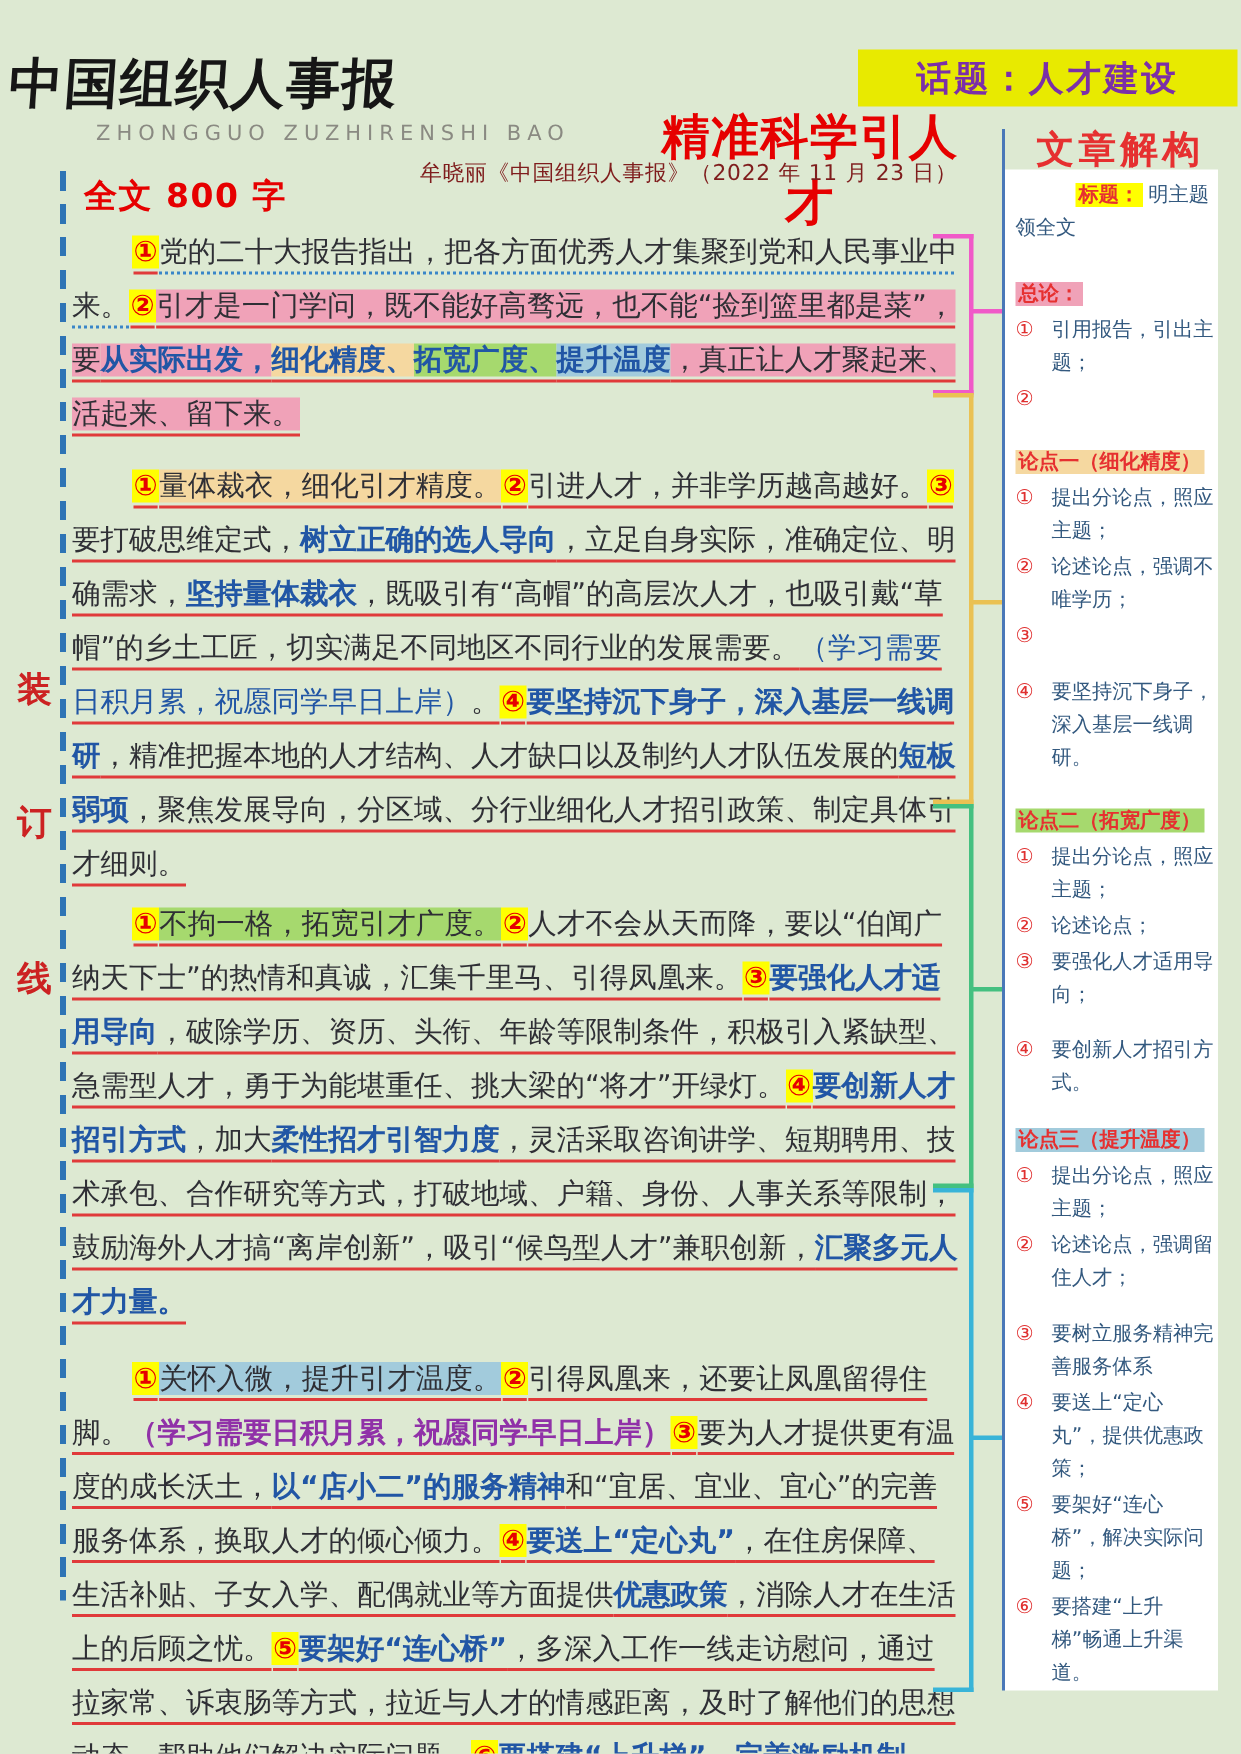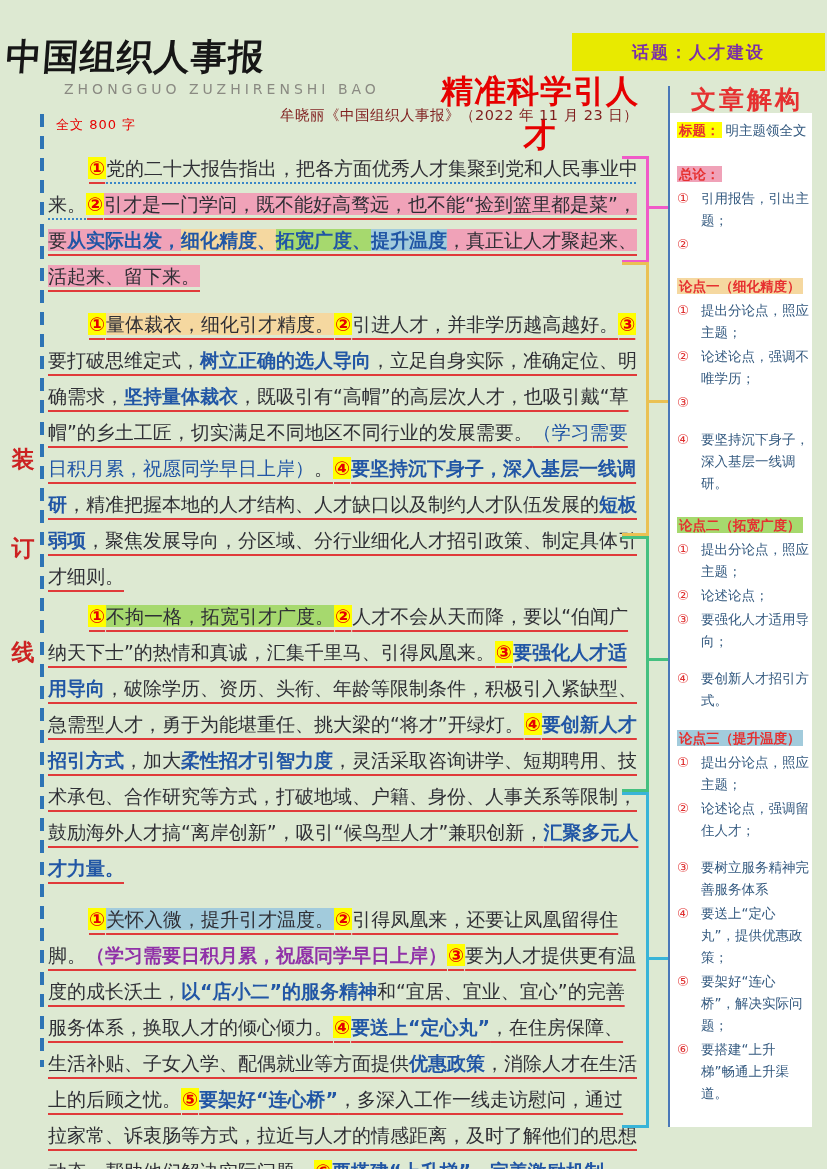--- a/index.html
+++ b/index.html
@@ -8,27 +8,27 @@
     background:var(--page-bg,#dde9d2);
     font-family:"DejaVu Sans",sans-serif;
   }
   
   #logo{position:absolute;left:6px;top:38px;}
   #logo .main{font-family:"DejaVu Serif",serif;font-weight:900;font-size:36px;color:#161616;letter-spacing:1px;line-height:1;transform:skewX(-4deg);}
   #logo .sub{font-size:14px;color:#8a8a82;letter-spacing:4px;margin:7px 0 0 58px;}
   
   #banner{position:absolute;left:572px;top:33px;width:253px;height:38px;
     background:var(--banner-bg,#e8ea00);color:var(--banner-fg,#7b2fa8);
-    font-size:17px;font-weight:700;letter-spacing:2px;
+    font-size:23px;font-weight:700;letter-spacing:2px;
     display:flex;align-items:center;justify-content:center;}
   
   #title{position:absolute;left:430px;top:70px;width:220px;text-align:center;
     font-size:32px;font-weight:700;color:var(--title-fg,#e60000);letter-spacing:1px;}
   #byline{position:absolute;left:280px;top:106px;font-size:14.5px;color:#7f1d1d;letter-spacing:.5px;}
-  #word-count{position:absolute;left:56px;top:116px;font-size:13px;font-weight:400;color:var(--num-red);letter-spacing:1px;}
+  #word-count{position:absolute;left:56px;top:116px;font-size:22px;font-weight:700;color:var(--num-red);letter-spacing:1px;}
   
   #binding-rule{position:absolute;left:40px;top:114px;height:953px;width:4px;
     background:repeating-linear-gradient(#2e74b5 0 13px,transparent 13px 22px);}
   #binding-chars{position:absolute;left:9px;top:444px;width:28px;text-align:center;
     font-size:23px;font-weight:700;color:#cc2222;}
   #binding-chars span{display:block;}
   #binding-chars span:nth-child(2){margin-top:58px;}
   #binding-chars span:nth-child(3){margin-top:73px;}
   
   #main-text{position:absolute;left:48px;top:150px;width:594px;
@@ -56,21 +56,21 @@
   #side-header{position:absolute;left:672px;top:83px;width:150px;text-align:center;
     font-size:25px;font-weight:700;color:var(--side-label-red);letter-spacing:3px;}
   #side-panel{position:absolute;left:670px;top:113px;width:142px;height:1014px;background:#ffffff;overflow:hidden;}
   #side-content{padding:6px 3px 6px 7px;font-size:13.5px;line-height:22px;color:var(--side-text);}
   .side-section:nth-child(1){margin-top:0;}
   .side-section:nth-child(2){margin-top:22px;}
   .side-section:nth-child(3){margin-top:20px;}
   .side-section:nth-child(4){margin-top:20px;}
   .side-section:nth-child(5){margin-top:16px;}
   .lbl{font-weight:700;color:var(--side-label-red);padding:0 2px;}
-  .lbl.yellow{background:var(--hl-yellow);}
+  .lbl.yellow{background:var(--hl-yellow);margin-left:40px;}
   .lbl.pink{background:var(--hl-pink);}
   .lbl.tan{background:var(--hl-tan);}
   .lbl.green{background:var(--hl-green);}
   .lbl.blue{background:var(--hl-blue);}
   .side-note{margin-left:4px;}
   .side-item{display:flex;gap:5px;margin-top:2px;}
   .side-item.gap{margin-top:15px;}
   .side-num{color:#e03030;flex:0 0 19px;}
   .side-text{flex:1;}
 </style>

